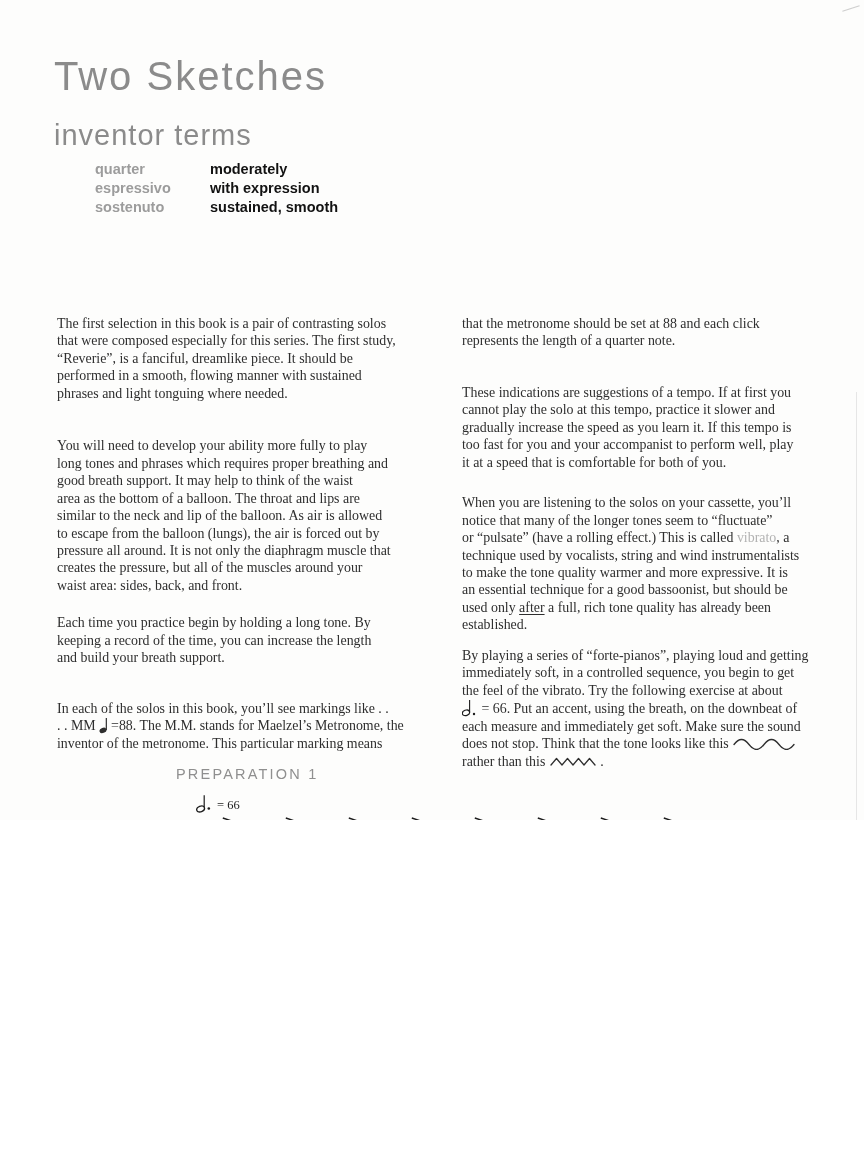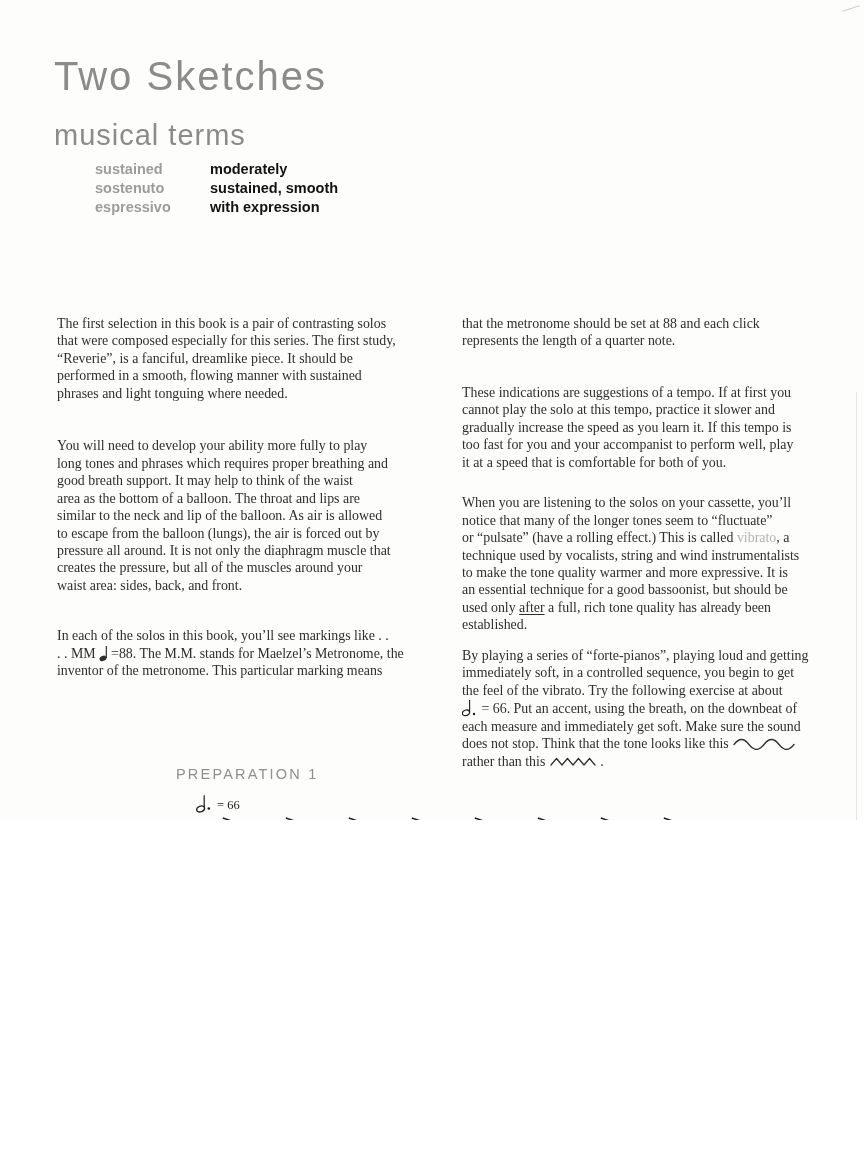--- a/index.html
+++ b/index.html
@@ -81,40 +81,41 @@
     position:absolute;left:842px;top:8px;width:18px;height:1px;
     background:#b9b9b9;transform:rotate(-18deg);opacity:.7;
   }
 </style>
 </head>
 <body>
 
 <div class="page">
 
   <h1 class="page-title">Two Sketches</h1>
-  <h2 class="section-title">musical terms</h2>
+  <h2 class="section-title">inventor terms</h2>
 
   <div class="terms">
     <div class="term-row">
-      <span class="term">sustained</span>
+      <span class="term">quarter</span>
       <span class="def">moderately</span>
+    </div>
+    <div class="term-row">
+      <span class="term">espressivo</span>
+      <span class="def">with expression</span>
     </div>
     <div class="term-row">
       <span class="term">sostenuto</span>
       <span class="def">sustained, smooth</span>
     </div>
-    <div class="term-row">
-      <span class="term">espressivo</span>
-      <span class="def">with expression</span>
-    </div>
   </div>
 
   <div class="col col-left">
     <p class="para" id="pl1">The first selection in this book is a pair of contrasting solos<br>that were composed especially for this series. The first study,<br>“Reverie”, is a fanciful, dreamlike piece. It should be<br>performed in a smooth, flowing manner with sustained<br>phrases and light tonguing where needed.</p>
     <p class="para" id="pl2">You will need to develop your ability more fully to play<br>long tones and phrases which requires proper breathing and<br>good breath support. It may help to think of the waist<br>area as the bottom of a balloon. The throat and lips are<br>similar to the neck and lip of the balloon. As air is allowed<br>to escape from the balloon (lungs), the air is forced out by<br>pressure all around. It is not only the diaphragm muscle that<br>creates the pressure, but all of the muscles around your<br>waist area: sides, back, and front.</p>
+    <p class="para" id="pl3">Each time you practice begin by holding a long tone. By<br>keeping a record of the time, you can increase the length<br>and build your breath support.</p>
     <p class="para" id="pl4">In each of the solos in this book, you’ll see markings like . .<br>. . MM <svg width="12" height="17" viewBox="0 0 12 17" class="inline-glyph">
           <line x1="7.3" y1="13" x2="7.3" y2="1" stroke="#1c1c1c" stroke-width="1.1"></line>
           <ellipse cx="4" cy="13.4" rx="3.6" ry="2.6" transform="rotate(-20 4 13.4)" fill="#2e2e2e"></ellipse>
         </svg>=88. The M.M. stands for Maelzel’s Metronome, the<br>inventor of the metronome. This particular marking means</p>
   </div>
 
   <div class="col col-right">
     <p class="para" id="pr1">that the metronome should be set at 88 and each click<br>represents the length of a quarter note.</p>
     <p class="para" id="pr2">These indications are suggestions of a tempo. If at first you<br>cannot play the solo at this tempo, practice it slower and<br>gradually increase the speed as you learn it. If this tempo is<br>too fast for you and your accompanist to perform well, play<br>it at a speed that is comfortable for both of you.</p>
     <p class="para" id="pr3">When you are listening to the solos on your cassette, you’ll<br>notice that many of the longer tones seem to “fluctuate”<br>or “pulsate” (have a rolling effect.) This is called <span class="gray-word">vibrato</span>, a<br>technique used by vocalists, string and wind instrumentalists<br>to make the tone quality warmer and more expressive. It is<br>an essential technique for a good bassoonist, but should be<br>used only <span class="uline">after</span> a full, rich tone quality has already been<br>established.</p>

